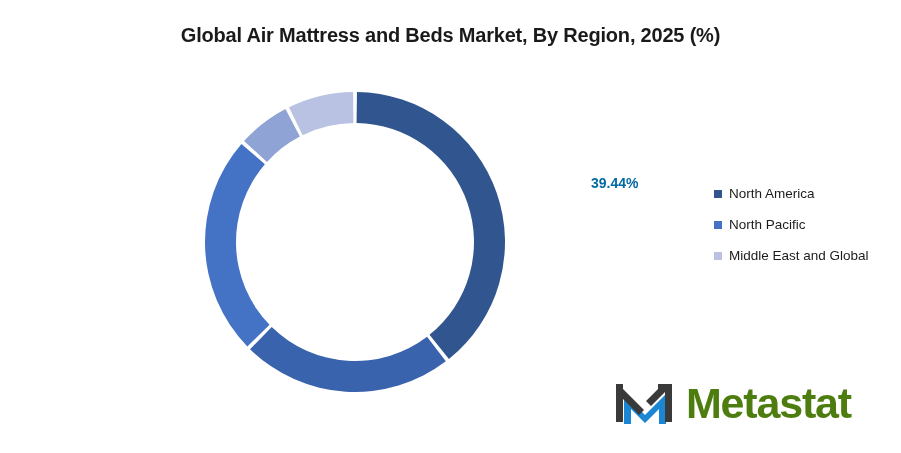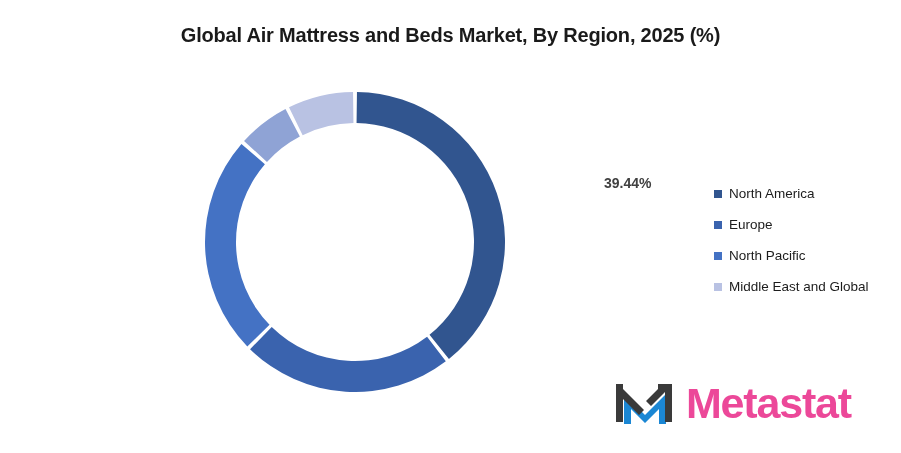--- a/index.html
+++ b/index.html
@@ -49,26 +49,26 @@
   }
   #donut-svg {
     display: block;
     width: 300px;
     height: 300px;
   }
 
   
   #data-label-na {
     position: absolute;
-    left: 604px;
+    left: 591px;
     top: 175px;
     font-family: "Liberation Sans", sans-serif;
     font-size: 14px;
     font-weight: bold;
-    color: #404040;
+    color: #0369a1;
     white-space: nowrap;
   }
 
   
   #legend {
     position: absolute;
     left: 714px;
     top: 178px;
     width: 180px;
   }
@@ -135,39 +135,35 @@
 
   <div id="data-label-na">39.44%</div>
 
   <div id="legend">
 
     <div class="legend-item">
       <span class="legend-swatch" style="background: rgb(49, 85, 143);"></span>
       <span class="legend-label">North America</span>
     </div>
 
-    <div class="legend-item">
-      <span class="legend-swatch" style="background: rgb(58, 99, 174);"></span>
-      <span class="legend-label">Europe</span>
-    </div>
 
     <div class="legend-item">
       <span class="legend-swatch" style="background: rgb(68, 114, 196);"></span>
       <span class="legend-label">North Pacific</span>
     </div>
 
 
     <div class="legend-item">
       <span class="legend-swatch" style="background: rgb(185, 194, 227);"></span>
       <span class="legend-label">Middle East and Global</span>
     </div>
 
   </div>
 
   <div id="logo">
     <svg id="logo-mark" viewBox="0 0 72 50">
       <path id="logo-mark-blue" d="M14 16 L14 46 L21 46 L21 31 L35 45 L49 31 L49 46 L56 46 L56 16 L35 37 Z" fill="#1B87D4"></path>
       <path id="logo-mark-dark" d="M6 6 L6 44 L13 44 L13 21 L29 37 L34 32 L13 11 L13 6 Z M48 6 L48 11 L36 23 L41 28 L55 14 L55 44 L62 44 L62 6 Z" fill="#3A3A3A"></path>
     </svg>
-    <span id="logo-text" style="color: #ec4899;">Metastat</span>
+    <span id="logo-text" style="color: #4d7c0f;">Metastat</span>
   </div>
 
 </div>
 
 </body></html>

